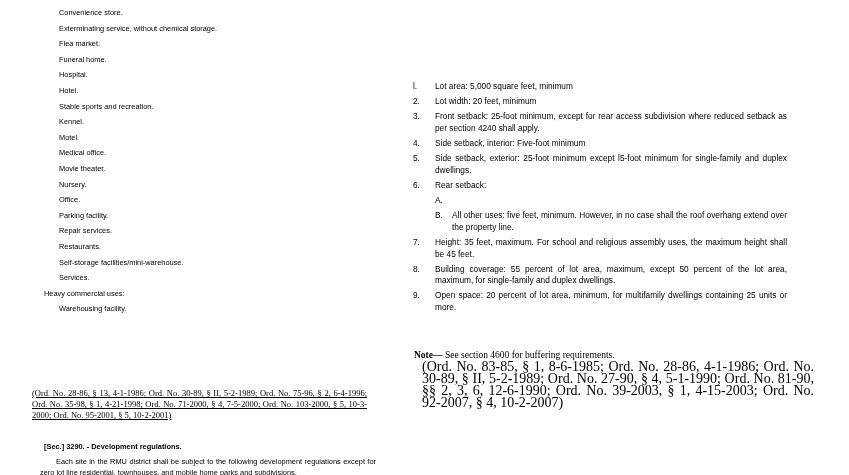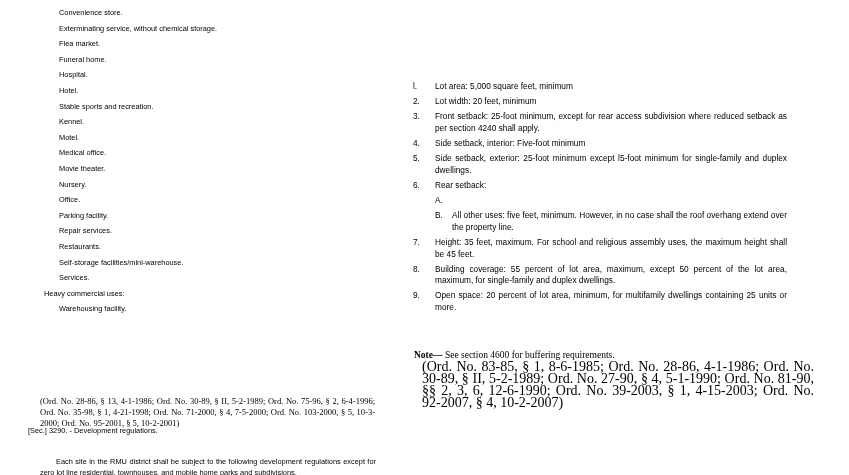--- a/index.html
+++ b/index.html
@@ -10,23 +10,23 @@
   .serif { font-family:"Liberation Serif", serif; }
 
   
   #uses-list { position:absolute; left:28px; top:8px; width:335px; }
   .use-item { font-size:7.4px; line-height:10px; margin-bottom:5.6px; white-space:nowrap; }
   .use-item.lvl2 { padding-left:31px; }
   .use-item.lvl1 { padding-left:16px; }
 
   #left-ord {
     position:absolute; left:28px; top:384px; width:335px;
-    font-size:8.5px; line-height:11px; text-align:justify; margin:12px;
+    font-size:8.5px; line-height:11px; text-align:justify; margin:4px;text-decoration:underline;
   }
-  #sec-heading { position:absolute; left:28px; top:426px; width:335px; font-size:7.4px; margin:0; }
+  #sec-heading { position:absolute; left:28px; top:426px; width:335px; font-size:7.4px; margin:16px;font-weight:bold; }
   #intro {
     position:absolute; left:28px; top:444px; width:336px;
     font-size:7.4px; line-height:11px; text-align:justify; text-indent:16px; margin:12px;
   }
 
   
   #regs { position:absolute; left:397px; top:81px; width:390px; }
   .reg-row  { display:flex; padding-left:16px; margin-bottom:3.4px; }
   .sub-row  { display:flex; padding-left:38px; margin-bottom:3.4px; }
   .reg-num  { flex:none; width:22px; font-size:8.3px; line-height:11.7px; }

